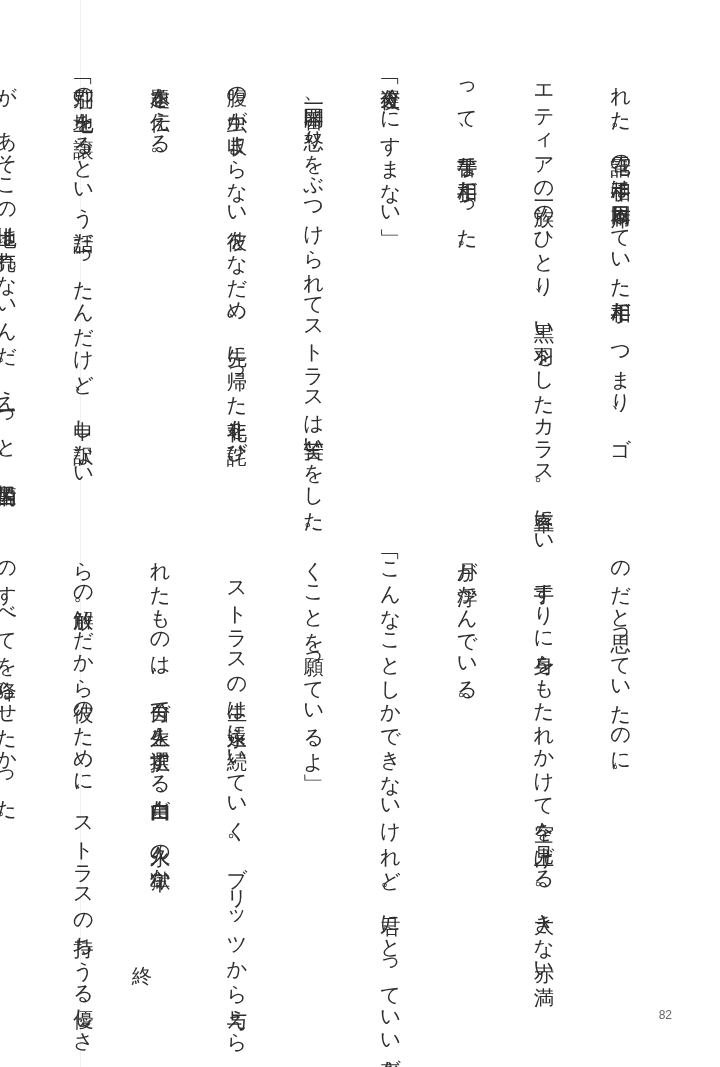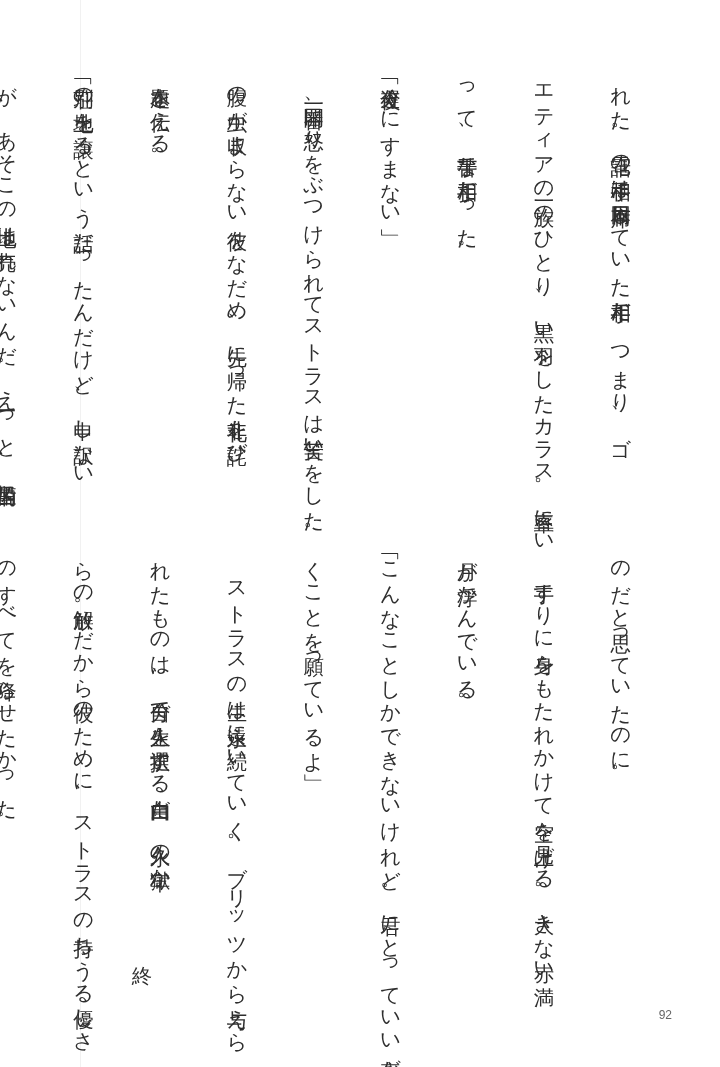--- a/index.html
+++ b/index.html
@@ -80,13 +80,13 @@
   
   
   
   
   
   
 </div>
 
 <div class="end-mark">終</div>
 
-<div class="page-number">92</div>
+<div class="page-number">82</div>
 
 </body></html>

